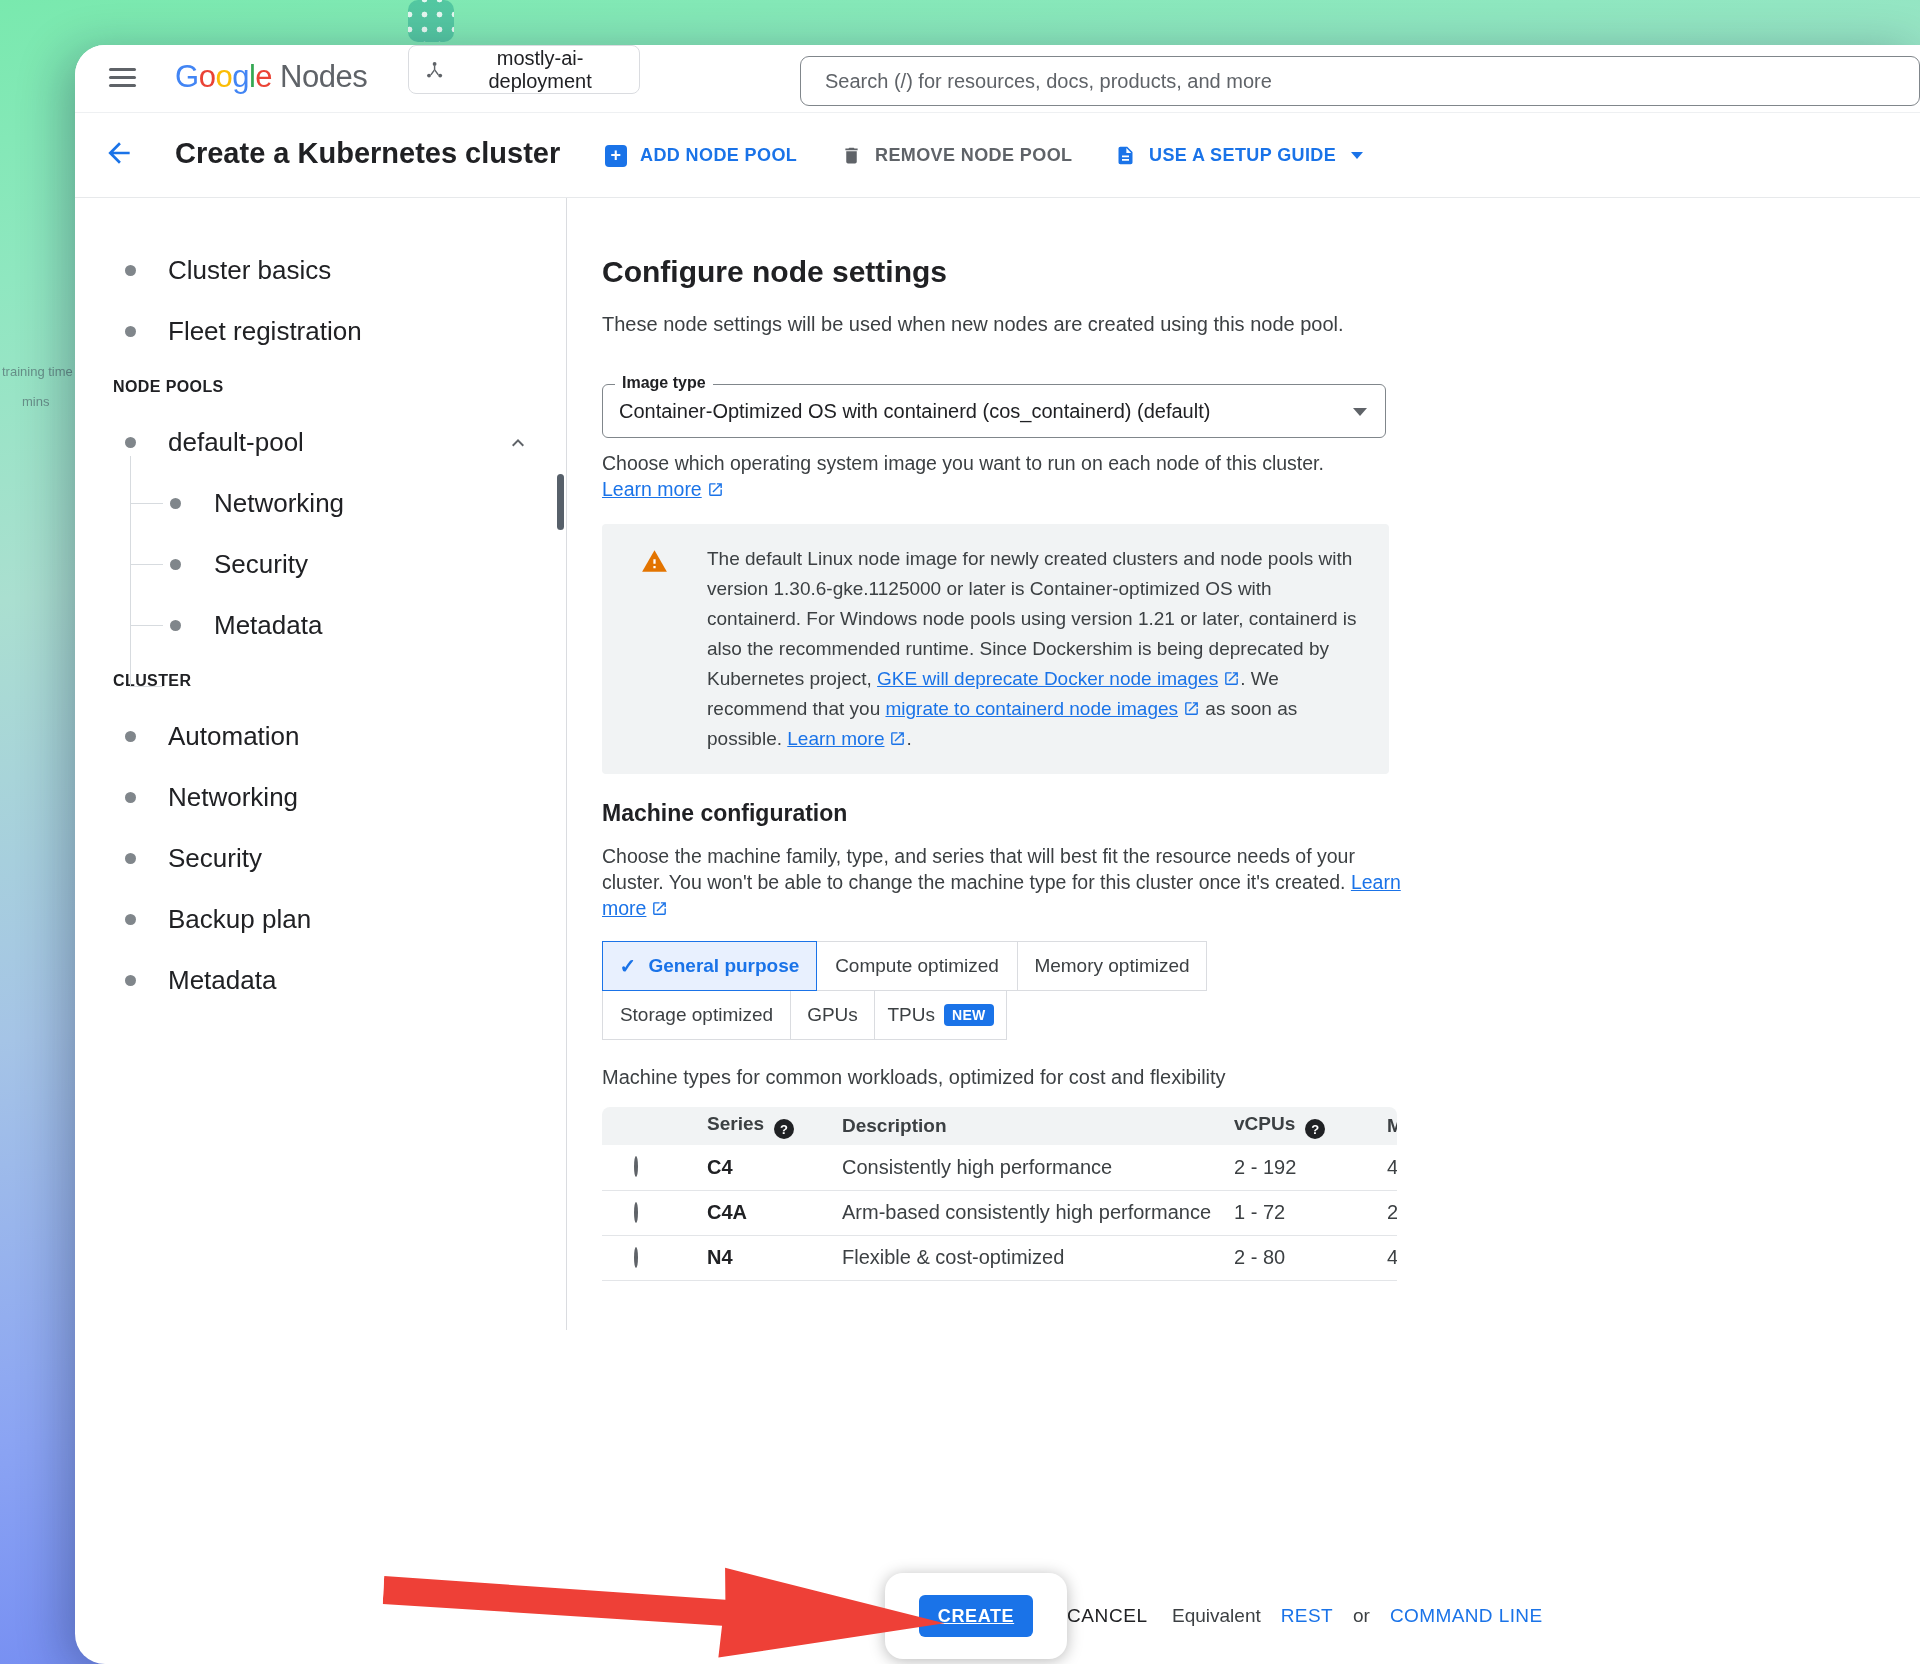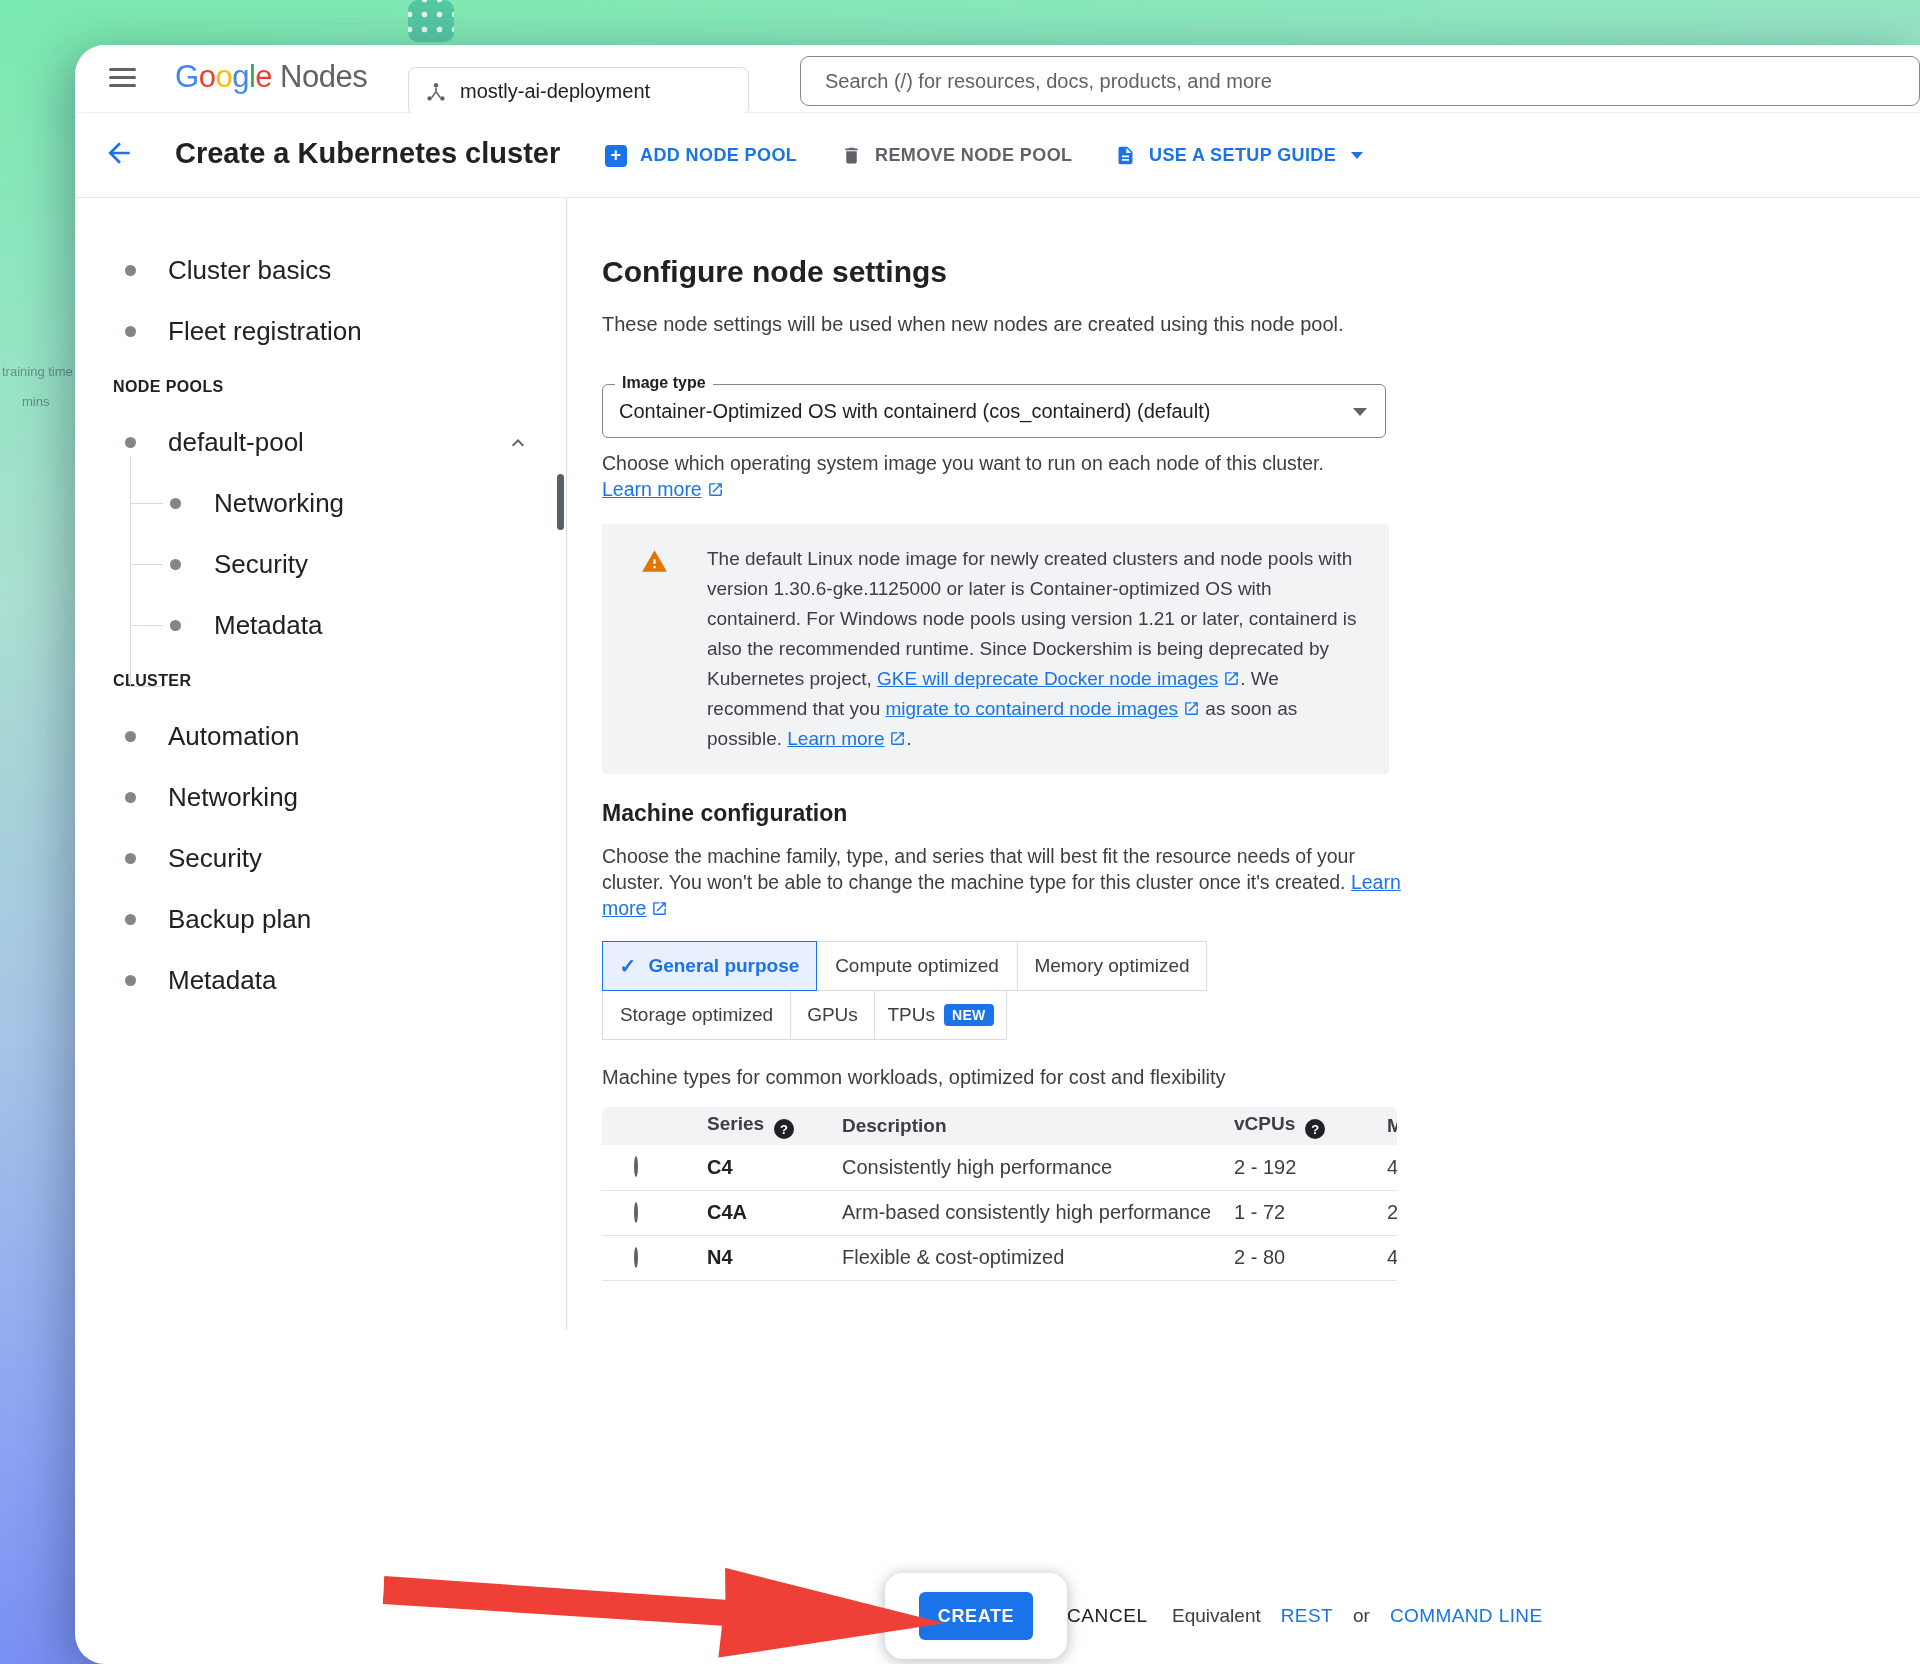--- a/index.html
+++ b/index.html
@@ -19,21 +19,21 @@
 
   .card { position:absolute; left:75px; top:45px; width:1845px; height:1619px; background:#fff;
     border-radius:30px 0 0 30px; box-shadow:-10px 8px 48px rgba(10,20,50,.30); overflow:hidden; z-index:2; }
 
   
   .topbar { position:absolute; top:0; left:0; right:0; height:68px; background:#fff; border-bottom:1px solid #eef0f2; }
   .hamburger { position:absolute; left:34px; top:23px; width:27px; cursor:pointer; background:none; border:none; }
   .hamburger i { display:block; height:3px; background:#5f6368; border-radius:2px; margin-bottom:5px; }
   .logo { position:absolute; left:100px; top:14px; font-size:31px; font-weight:500; letter-spacing:-.5px; cursor:pointer; }
   .logo .cloud { color:#5f6368; margin-left:8px; }
-  .project-btn { position:absolute; left:333px; top:22px; width:341px; height:49px; border:1px solid #dadce0; border-radius:8px;
+  .project-btn { position:absolute; left:333px; top:0; width:232px; height:49px; border:1px solid #dadce0; border-radius:8px;
     background:#fff; display:flex; align-items:center; gap:13px; padding:0 16px; font-size:20px; color:#202124; cursor:pointer; }
   .search { position:absolute; left:725px; top:11px; width:1120px; height:50px; border:1px solid #80868b; border-radius:9px;
     font-size:20px; color:#3c4043; padding:0 24px; outline:none; background:#fff; }
   .search::placeholder { color:#5f6368; opacity:1; }
 
   
   .page-header { position:absolute; top:68px; left:0; right:0; height:85px; background:#fff; border-bottom:1px solid #e7e9eb; }
   .back-btn { position:absolute; left:28px; top:24px; background:none; border:none; cursor:pointer; }
   .page-title { position:absolute; left:100px; top:24px; font-size:29px; font-weight:700; color:#202124; }
   .header-action { position:absolute; top:0; height:85px; display:flex; align-items:center; gap:13px; background:none; border:none;
@@ -106,22 +106,22 @@
   td.c-series { font-weight:700; color:#202124; font-size:20px; }
   td.c-desc, td.c-vcpu, td.c-mem { color:#3c4043; font-size:20px; }
   .radio { width:22px; height:22px; border:2px solid #5f6368; border-radius:50%; margin-left:32px; cursor:pointer; }
   .qicon { display:inline-flex; width:20px; height:20px; border-radius:50%; background:#202124; color:#fff; font-size:13px; font-weight:700;
     align-items:center; justify-content:center; margin-left:10px; vertical-align:-4px; cursor:pointer; }
 
   
   .annotation-arrow { position:absolute; left:308px; top:1506px; width:575px; height:110px; transform:rotate(3deg); z-index:5; pointer-events:none; }
   .create-callout { position:absolute; left:810px; top:1528px; width:182px; height:86px; background:#fff; border-radius:18px;
     box-shadow:0 2px 16px rgba(0,0,0,.28); z-index:4; display:flex; align-items:center; justify-content:center; }
-  .create-btn { width:114px; height:48px; background:#1a73e8; color:#fff; border:none; border-radius:6px;
-    font-size:18px; font-weight:700; letter-spacing:.6px; cursor:pointer; }
+  .create-btn { width:114px; height:42px; background:#1a73e8; color:#fff; border:none; border-radius:6px;
+    font-size:18px; font-weight:700; letter-spacing:.6px; cursor:pointer;text-decoration:underline; }
   .cancel-btn { position:absolute; left:992px; top:1560px; font-size:19px; font-weight:500; color:#202124; letter-spacing:.6px;
     background:none; border:none; cursor:pointer; z-index:4; }
   .equiv { position:absolute; left:1097px; top:1560px; display:flex; gap:20px; align-items:center; font-size:19px; color:#3c4043; z-index:4; }
   .lnk2 { color:#1a73e8; font-weight:500; letter-spacing:.4px; cursor:pointer; background:none; border:none; font-size:19px; }
 </style>
 </head>
 <body>
 
 <span class="bg-label" id="bgl1">training time</span>
 <span class="bg-label" id="bgl2">mins</span>

